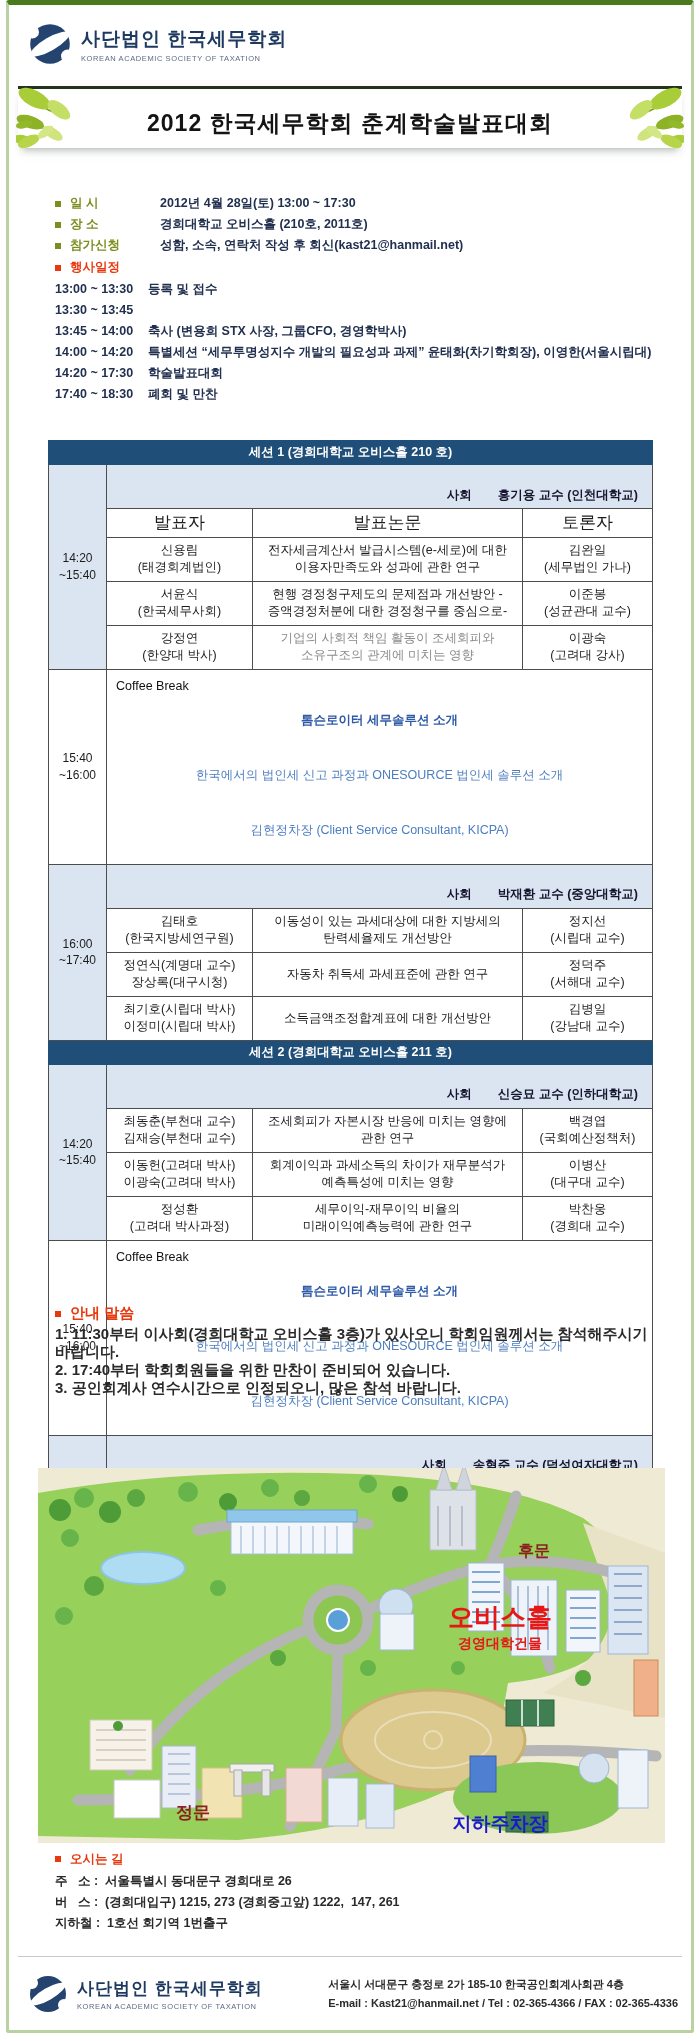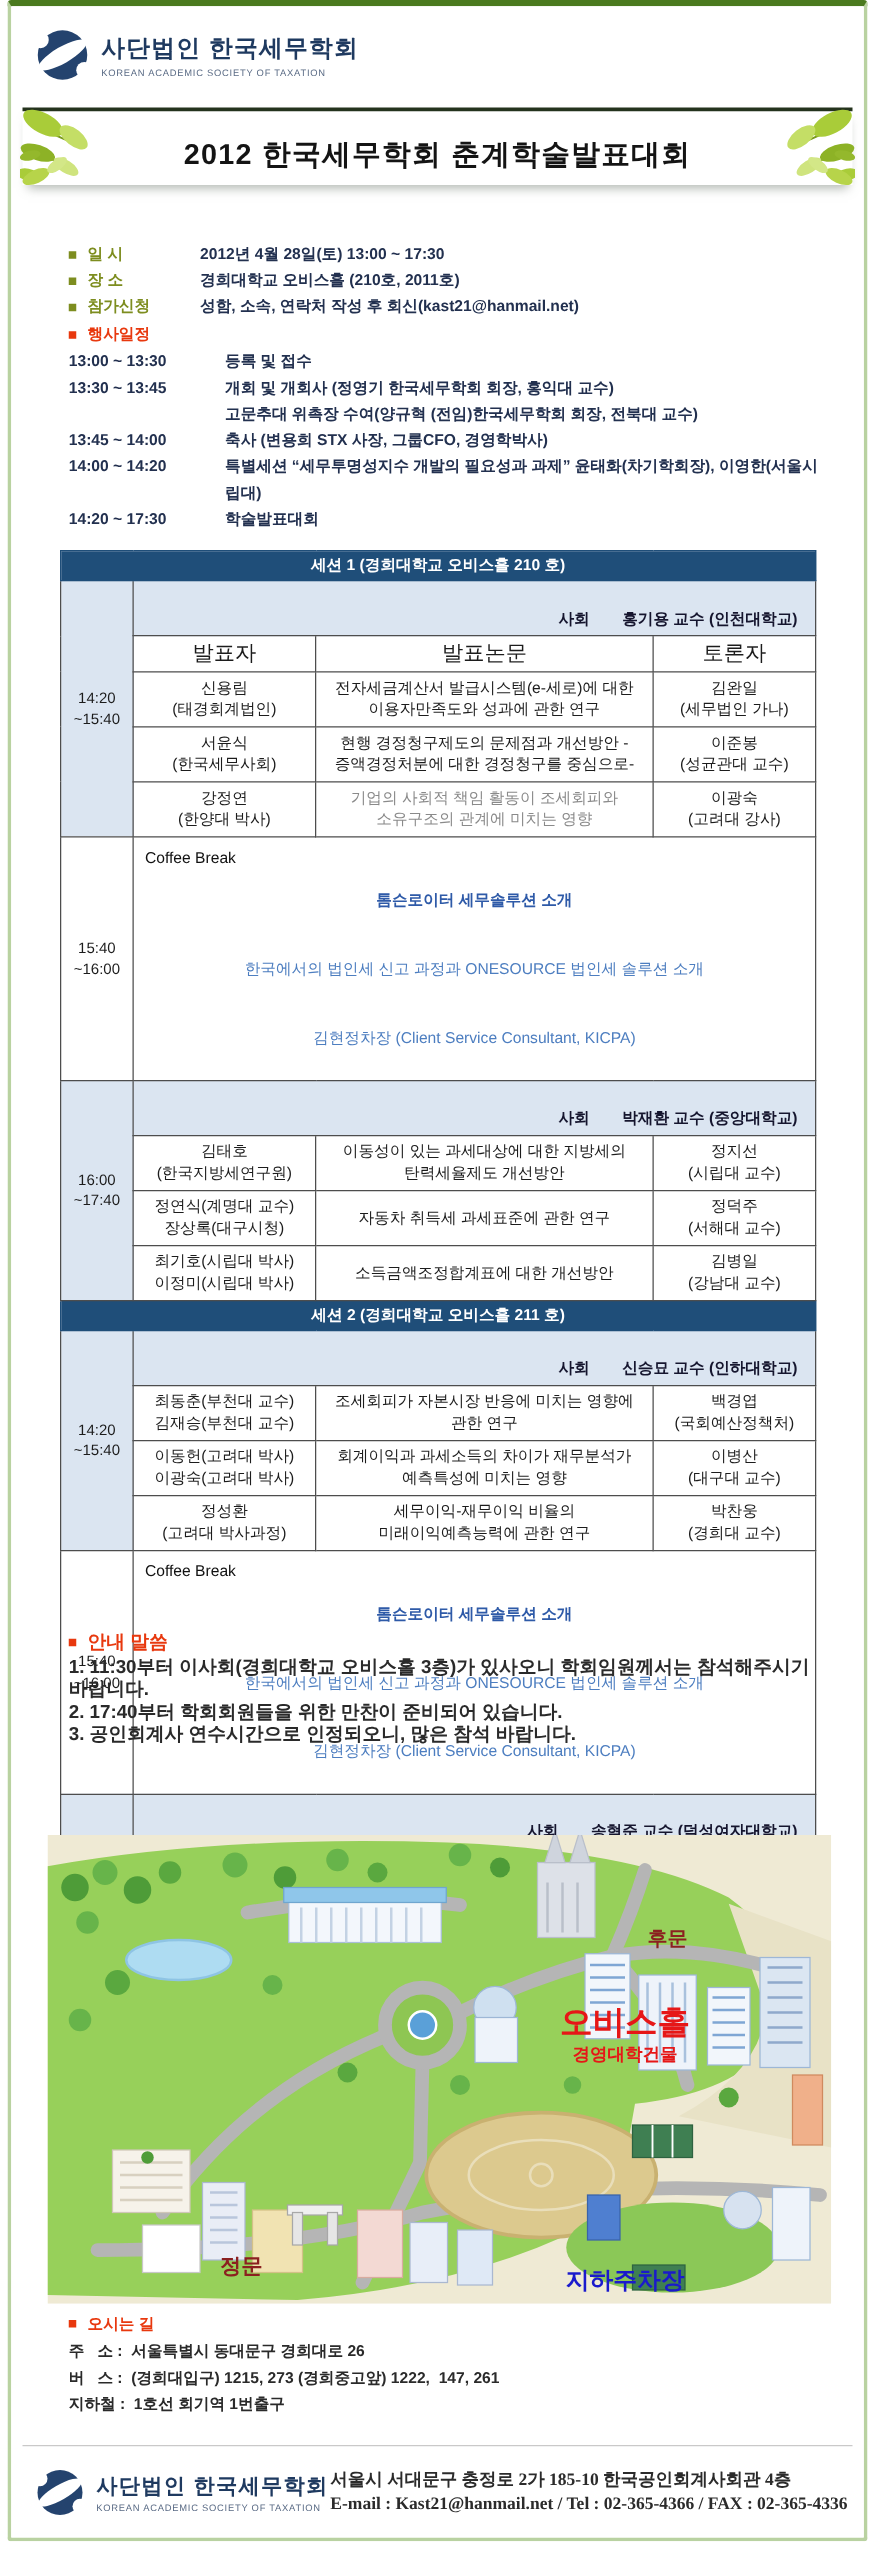--- a/index.html
+++ b/index.html
@@ -26,21 +26,21 @@
 
   
   .info { position:absolute; left:55px; top:193px; width:610px; font-size:12.5px; font-weight:bold; color:#22304f; }
   .info-row { display:flex; align-items:center; height:21px; }
   .sq { width:6px; height:6px; background:#7d8d1f; margin-right:9px; flex:0 0 auto; }
   .sq.red { background:#e8380e; }
   .info-label { width:78px; color:#7d8d1f; }
   .info-value { margin-left:12px; }
   .cont { padding-left:105px; height:21px; line-height:21px; }
   .sched-head { display:flex; align-items:center; height:23px; color:#e8380e; }
-  .sched-row { display:flex; line-height:21px;gap:32px; }
+  .sched-row { display:flex; line-height:21px; }
   .sched-time { width:93px; flex:0 0 auto; }
   .sched-desc { white-space:pre-line; }
 
   
   .sessions { position:absolute; left:48px; top:440px; width:604px; }
   table { border-collapse:collapse; width:604px; table-layout:fixed; font-size:12.5px; color:#1c1c1c; }
   td { border:1px solid #4d4d4d; text-align:center; vertical-align:middle; padding:4px 3px;
        line-height:1.4; white-space:pre-line; }
   tr.shead td { background:#1f4e79; color:#fff; font-weight:bold; height:24px; padding:2px; border-color:#1f4e79; }
   tr.mod td.mod-cell { background:#dbe5f1; text-align:right; font-weight:bold; height:25px; padding-right:14px; color:#15152e; }
@@ -63,21 +63,21 @@
   .map { position:absolute; left:38px; top:1468px; width:627px; height:375px; }
 
   
   .directions { position:absolute; left:55px; top:1850px; width:610px; font-size:12.5px; font-weight:bold; color:#2a2a2a; }
   .dir-head { display:flex; align-items:center; height:18px; color:#e8380e; margin-bottom:3px; }
   .dir-line { line-height:21px; white-space:pre; }
 
   
   .divider { position:absolute; left:18px; right:18px; top:1956px; border-top:1px solid #c9c9c9; }
   .footer { position:absolute; left:28px; right:22px; top:1974px; display:flex; justify-content:space-between; align-items:center; }
-  .footer-info { font-size:14px; font-weight:bold; color:#2b2b2b; line-height:19px;font-family:Liberation Serif, serif; }
+  .footer-info { font-size:11px; font-weight:bold; color:#2b2b2b; line-height:19px; }
 </style>
 </head>
 <body>
 
 <div class="page">
   <div class="frame"></div>
 
   <div class="brand top">
     <svg width="44" height="44" viewBox="0 0 40 40">
       <circle cx="20" cy="20" r="18" fill="#24436e"></circle>
@@ -140,34 +140,36 @@
     <div class="sched-head">
       <span class="sq red"></span>
       <span>행사일정</span>
     </div>
     <div class="sched-row">
       <span class="sched-time">13:00 ~ 13:30</span>
       <span class="sched-desc">등록 및 접수</span>
     </div>
     <div class="sched-row">
       <span class="sched-time">13:30 ~ 13:45</span>
-      <span class="sched-desc">개회 및 개회사 (정영기 한국세무학회 회장, 홍익대 교수)
-고문추대 위촉장 수여(양규혁 (전임)한국세무학회 회장, 전북대 교수)</span>
     </div>
     <div class="sched-row">
       <span class="sched-time">13:45 ~ 14:00</span>
       <span class="sched-desc">축사 (변용희 STX 사장, 그룹CFO, 경영학박사)</span>
     </div>
     <div class="sched-row">
       <span class="sched-time">14:00 ~ 14:20</span>
       <span class="sched-desc">특별세션 “세무투명성지수 개발의 필요성과 과제”  윤태화(차기학회장), 이영한(서울시립대)</span>
     </div>
     <div class="sched-row">
       <span class="sched-time">14:20 ~ 17:30</span>
       <span class="sched-desc">학술발표대회</span>
+    </div>
+    <div class="sched-row">
+      <span class="sched-time">17:40 ~ 18:30</span>
+      <span class="sched-desc">폐회 및 만찬</span>
     </div>
   </div>
 
   <div class="sessions">
     <table>
       <colgroup>
           <col style="width:58px">
           <col style="width:146px">
           <col style="width:270px">
           <col style="width:130px">

